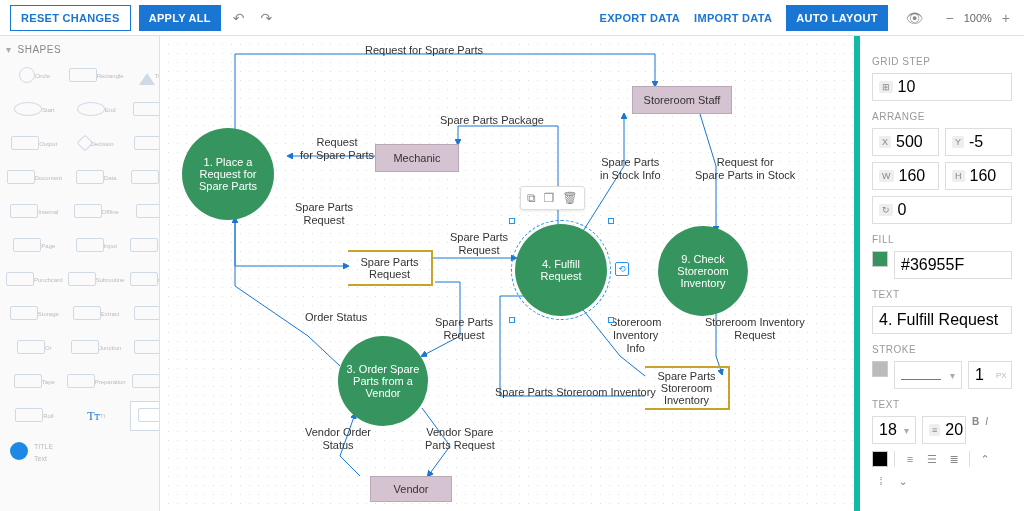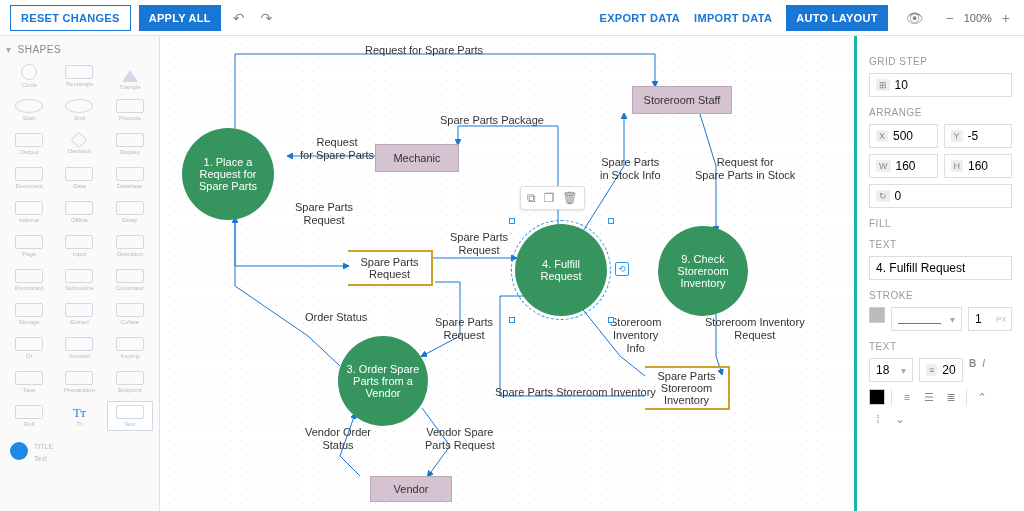--- a/index.html
+++ b/index.html
@@ -10,21 +10,21 @@
 .btn-link{background:none;border:none;color:#1976d2;font-size:11px;font-weight:600;cursor:pointer;letter-spacing:.3px}
 .btn-outline{background:none;border:1px solid #1976d2;color:#1976d2;font-size:11px;font-weight:600;padding:6px 10px;cursor:pointer;letter-spacing:.3px}
 .btn-solid{background:#1976d2;border:none;color:#fff;font-size:11px;font-weight:700;padding:7px 10px;cursor:pointer;letter-spacing:.3px}
 .icon-btn{background:none;border:none;color:#888;cursor:pointer;padding:4px;font-size:14px}
 .zoom{display:flex;align-items:center;gap:6px;color:#666;font-size:11px}
 .layout{display:flex;height:475px}
 .sidebar-left{width:160px;border-right:1px solid #e0e0e0;background:#fafafa;padding:8px 6px;overflow:hidden}
 .side-hdr{display:flex;align-items:center;gap:6px;color:#888;font-size:10px;letter-spacing:.5px;margin-bottom:6px}
 .side-hdr .chev{color:#aaa}
 .shape-grid{display:grid;grid-template-columns:repeat(3,1fr);gap:4px}
-.shape-cell{height:30px;display:flex;flex-direction:column;align-items:center;justify-content:center;font-size:6px;color:#bbb;cursor:pointer}
+.shape-cell{height:30px;display:flex;flex-direction:row;align-items:center;justify-content:center;font-size:6px;color:#bbb;cursor:pointer}
 .shape-cell .s{width:28px;height:14px;border:1px solid #d0dae5;border-radius:2px;margin-bottom:2px}
 .shape-cell .s.circ{border-radius:50%;width:16px;height:16px}
 .shape-cell .s.tri{width:0;height:0;border:8px solid transparent;border-bottom:12px solid #d0dae5;background:none;border-radius:0}
 .shape-cell .s.diam{transform:rotate(45deg);width:12px;height:12px}
 .shape-cell .s.ell{border-radius:50%}
 .shape-cell.sel{background:#fff;border:1px solid #d0dae5}
 .shape-cell .tt{font-family:serif;font-size:12px;color:#1976d2}
 .blue-ball{display:flex;align-items:center;gap:6px;margin-top:4px;padding:4px}
 .blue-ball .dot{width:18px;height:18px;border-radius:50%;background:#1e88e5}
 .blue-ball span{font-size:7px;color:#bbb}
@@ -37,27 +37,27 @@
 .node.sel{outline:1px dashed #2196f3;outline-offset:3px}
 .handle{position:absolute;width:6px;height:6px;background:#fff;border:1px solid #2196f3}
 .sel-icon{position:absolute;width:14px;height:14px;border:1px solid #2196f3;border-radius:2px;background:#fff;display:flex;align-items:center;justify-content:center;font-size:9px;color:#2196f3}
 .floatbar{position:absolute;background:#fff;border:1px solid #ddd;border-radius:3px;padding:4px 6px;display:flex;gap:8px;box-shadow:0 1px 3px rgba(0,0,0,.1)}
 .floatbar span{color:#888;font-size:12px;cursor:pointer}
 .edge-label{position:absolute;font-size:11px;color:#333;background:transparent;text-align:center;white-space:pre-line;line-height:1.2}
 svg.edges{position:absolute;inset:0;width:100%;height:100%;pointer-events:none}
 .edges path{stroke:#1976d2;stroke-width:1;fill:none}
 .edges .arrow{fill:#1976d2}
 
-.sidebar-right{width:170px;border-left:3px solid #14b8a6;padding:10px 12px;font-size:10px;color:#888}
+.sidebar-right{width:170px;border-left:6px solid #14b8a6;padding:10px 12px;font-size:10px;color:#888}
 .sidebar-right .sec-title{font-size:10px;letter-spacing:.5px;margin:10px 0 6px;color:#999}
 .sidebar-right .row{display:flex;gap:6px;margin-bottom:6px}
 .inp{border:1px solid #ddd;padding:4px 6px;font-size:10px;color:#333;background:#fff;display:flex;align-items:center;gap:5px}
 .inp.full{width:100%}
 .inp .lbl{background:#eee;color:#888;padding:1px 3px;border-radius:2px;font-size:9px}
-.inp input{border:none;outline:none;width:100%;font-size:12px}
+.inp input{border:none;outline:none;width:100%;font-size:16px}
 .swatch{width:16px;height:16px;background:#36955f;border:1px solid #ccc}
 .swatch.blk{background:#000}
 .swatch.gray{background:#bbb}
 .stroke-line{flex:1;border-top:1px solid #777;margin-top:8px}
 .txt-controls{display:flex;gap:4px;flex-wrap:wrap;align-items:center}
 .txt-controls .ib{width:18px;height:18px;border:1px solid transparent;display:flex;align-items:center;justify-content:center;cursor:pointer;color:#888;font-size:11px}
 .divider{width:1px;height:16px;background:#ddd;margin:0 2px}
 </style>
 </head>
 <body>
@@ -348,20 +348,26 @@
         </div>
     </div>
     <div class="row">
       <div class="inp" style="flex:1">
           <span class="lbl">↻</span>
           <input value="0" style="">
         </div>
     </div>
 
     <div class="sec-title">FILL</div>
+    <div class="row">
+      <div class="swatch"></div>
+      <div class="inp" style="flex:1">
+          <input value="#36955F" style="">
+        </div>
+    </div>
 
     <div class="sec-title">TEXT</div>
     <div class="inp full">
         <input value="4. Fulfill Request" style="">
       </div>
 
     <div class="sec-title">STROKE</div>
     <div class="row">
       <div class="swatch gray"></div>
       <div class="inp" style="flex:1;position:relative">

